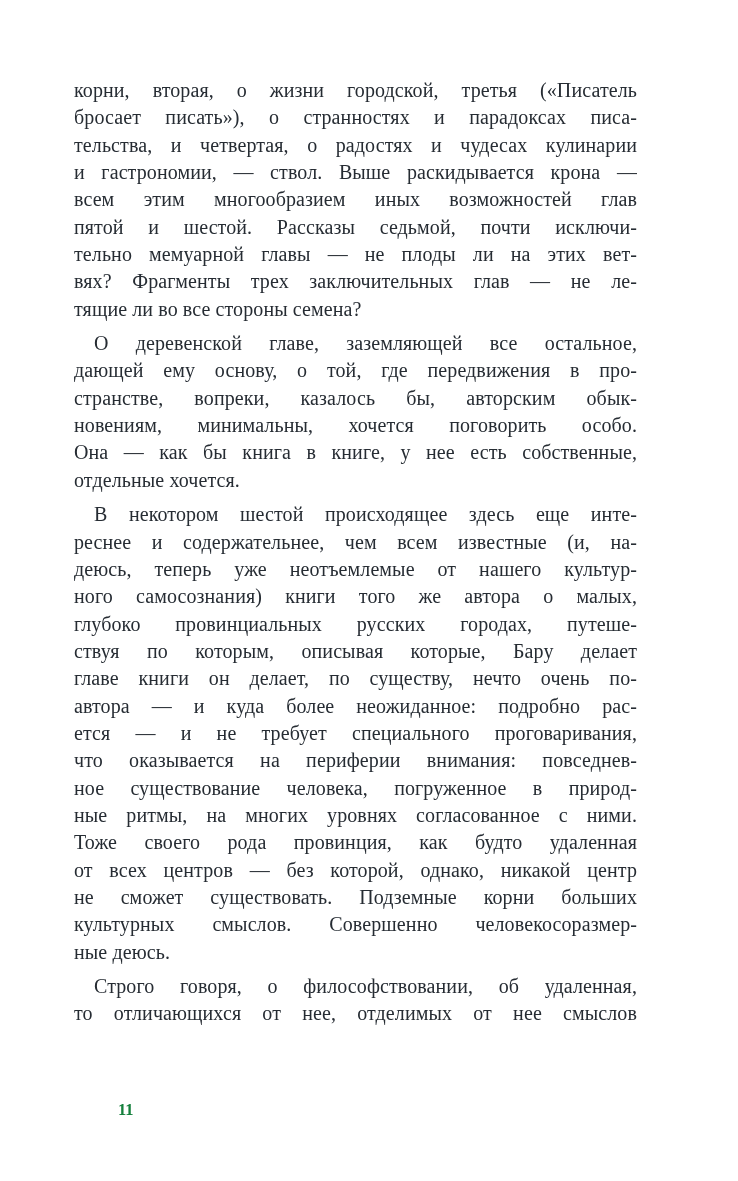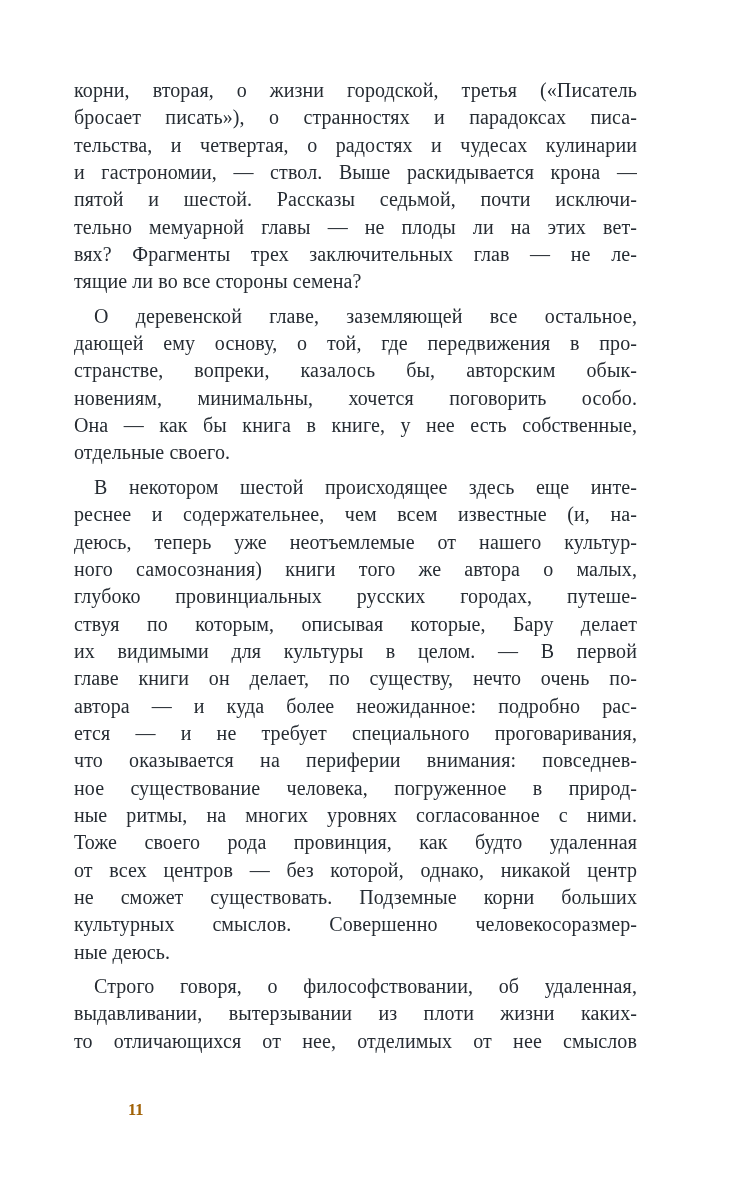--- a/index.html
+++ b/index.html
@@ -39,62 +39,61 @@
   .line.no-just {
     text-align: left;
     text-align-last: left;
   }
   .line.indent {
     text-indent: 20px;
     margin-top: 7px;
   }
   .page-number {
     position: absolute;
-    left: 128px;
+    left: 118px;
     top: 1100px;
     font-size: 16.5px;
     font-weight: 600;
-    color: #a16207;
+    color: #15803d;
   }
 </style>
 </head>
 <body>
 
 <div class="book-page">
   <div class="text-block">
       <div class="line">корни, вторая, о жизни городской, третья («Писатель</div>
       <div class="line">бросает писать»), о странностях и парадоксах писа-</div>
       <div class="line">тельства, и четвертая, о радостях и чудесах кулинарии</div>
       <div class="line">и гастрономии, — ствол. Выше раскидывается крона —</div>
+      <div class="line">всем этим многообразием иных возможностей глав</div>
       <div class="line">пятой и шестой. Рассказы седьмой, почти исключи-</div>
       <div class="line">тельно мемуарной главы — не плоды ли на этих вет-</div>
       <div class="line">вях? Фрагменты трех заключительных глав — не ле-</div>
       <div class="line no-just">тящие ли во все стороны семена?</div>
       <div class="line indent">О деревенской главе, заземляющей все остальное,</div>
       <div class="line">дающей ему основу, о той, где передвижения в про-</div>
       <div class="line">странстве, вопреки, казалось бы, авторским обык-</div>
       <div class="line">новениям, минимальны, хочется поговорить особо.</div>
       <div class="line">Она — как бы книга в книге, у нее есть собственные,</div>
-      <div class="line no-just">отдельные своего.</div>
+      <div class="line no-just">отдельные хочется.</div>
       <div class="line indent">В некотором шестой происходящее здесь еще инте-</div>
       <div class="line">реснее и содержательнее, чем всем известные (и, на-</div>
       <div class="line">деюсь, теперь уже неотъемлемые от нашего культур-</div>
       <div class="line">ного самосознания) книги того же автора о малых,</div>
       <div class="line">глубоко провинциальных русских городах, путеше-</div>
       <div class="line">ствуя по которым, описывая которые, Бару делает</div>
-      <div class="line">их видимыми для культуры в целом. — В первой</div>
       <div class="line">главе книги он делает, по существу, нечто очень по-</div>
       <div class="line">автора — и куда более неожиданное: подробно рас-</div>
       <div class="line">ется — и не требует специального проговаривания,</div>
       <div class="line">что оказывается на периферии внимания: повседнев-</div>
       <div class="line">ное существование человека, погруженное в природ-</div>
       <div class="line">ные ритмы, на многих уровнях согласованное с ними.</div>
       <div class="line">Тоже своего рода провинция, как будто удаленная</div>
       <div class="line">от всех центров — без которой, однако, никакой центр</div>
       <div class="line">не сможет существовать. Подземные корни больших</div>
       <div class="line">культурных смыслов. Совершенно человекосоразмер-</div>
       <div class="line no-just">ные деюсь.</div>
       <div class="line indent">Строго говоря, о философствовании, об удаленная,</div>
-      <div class="line">выдавливании, вытерзывании из плоти жизни каких-</div>
       <div class="line">то отличающихся от нее, отделимых от нее смыслов</div>
     </div>
   <div class="page-number">11</div>
 </div>
 
 </body></html>

